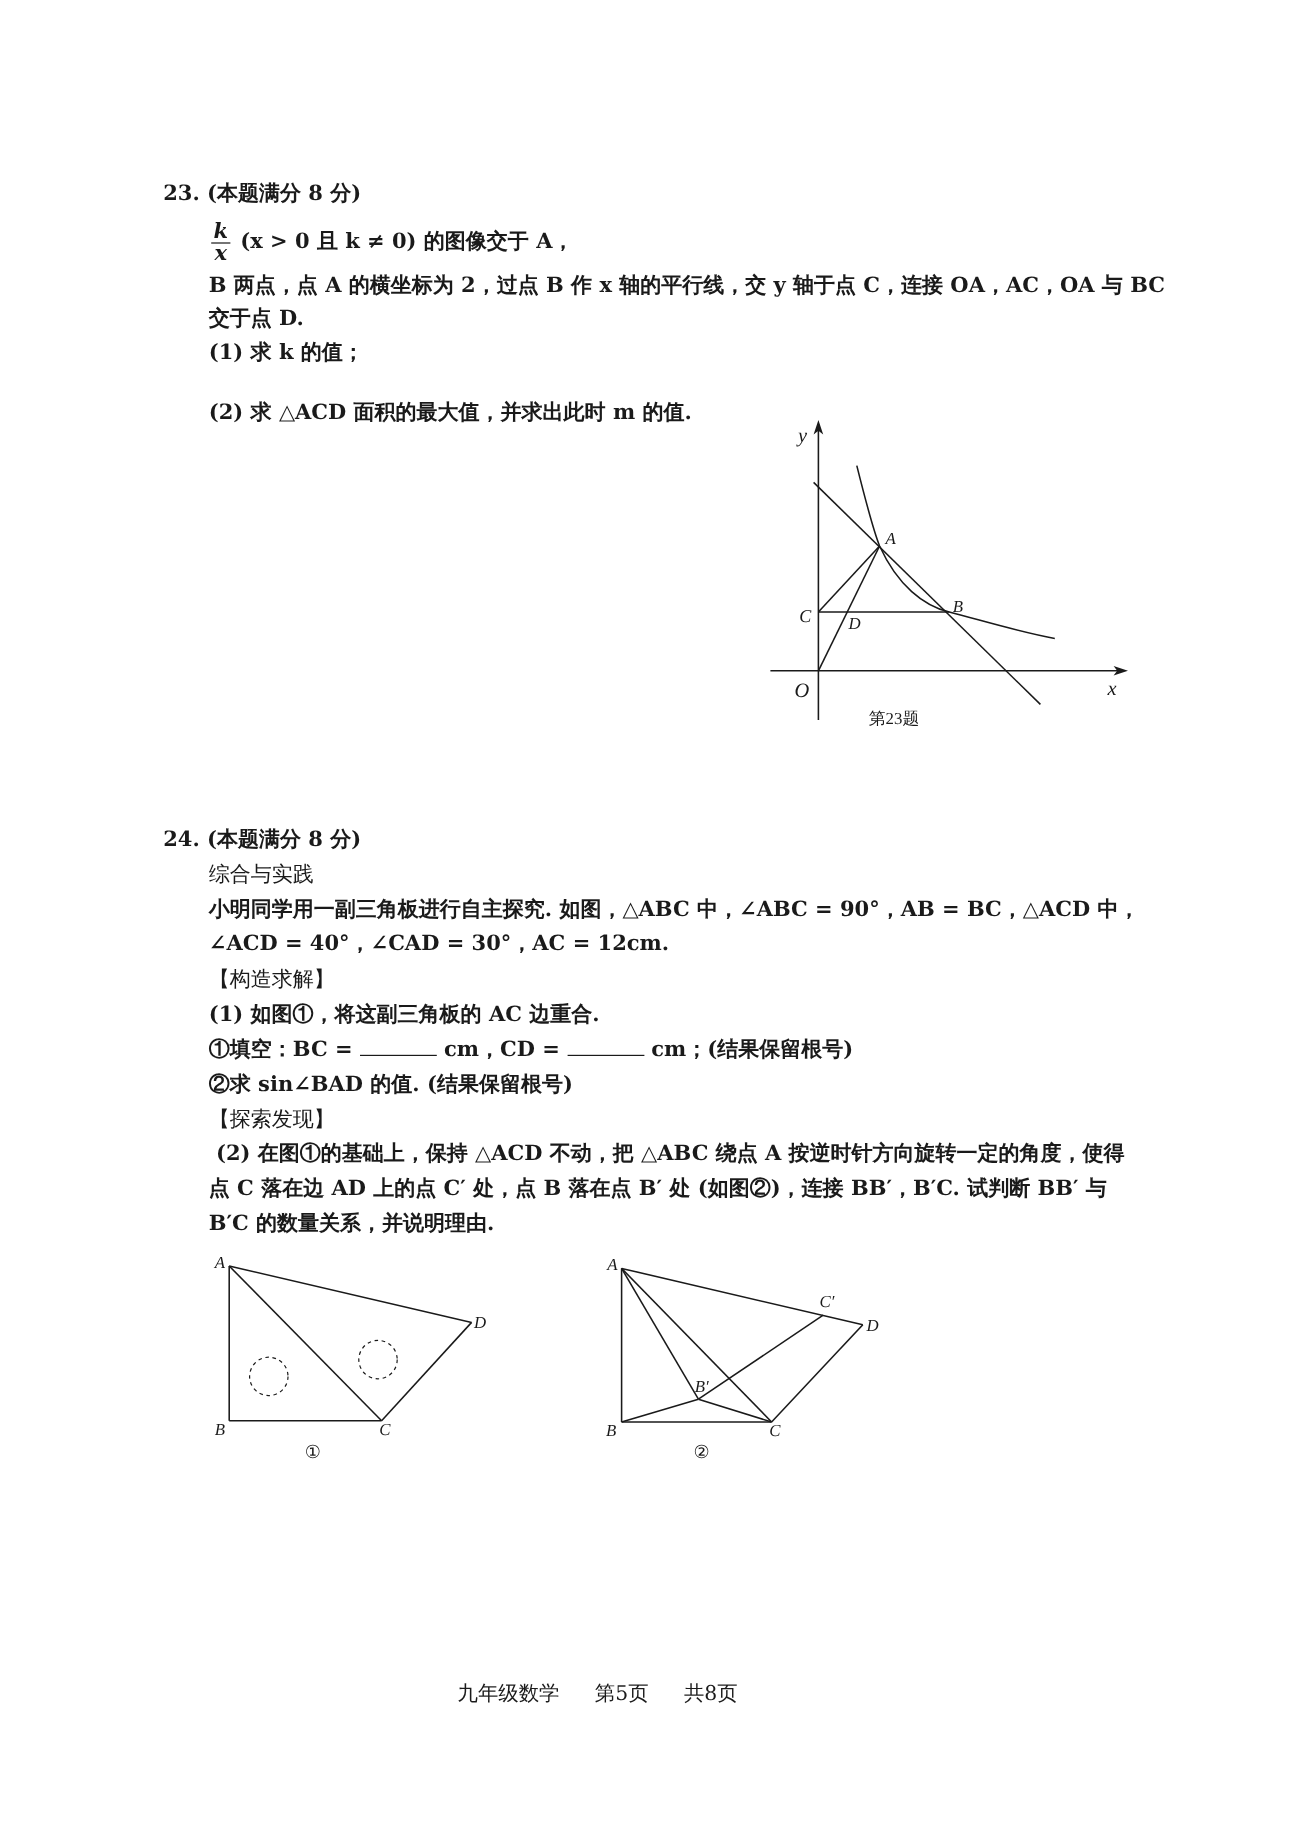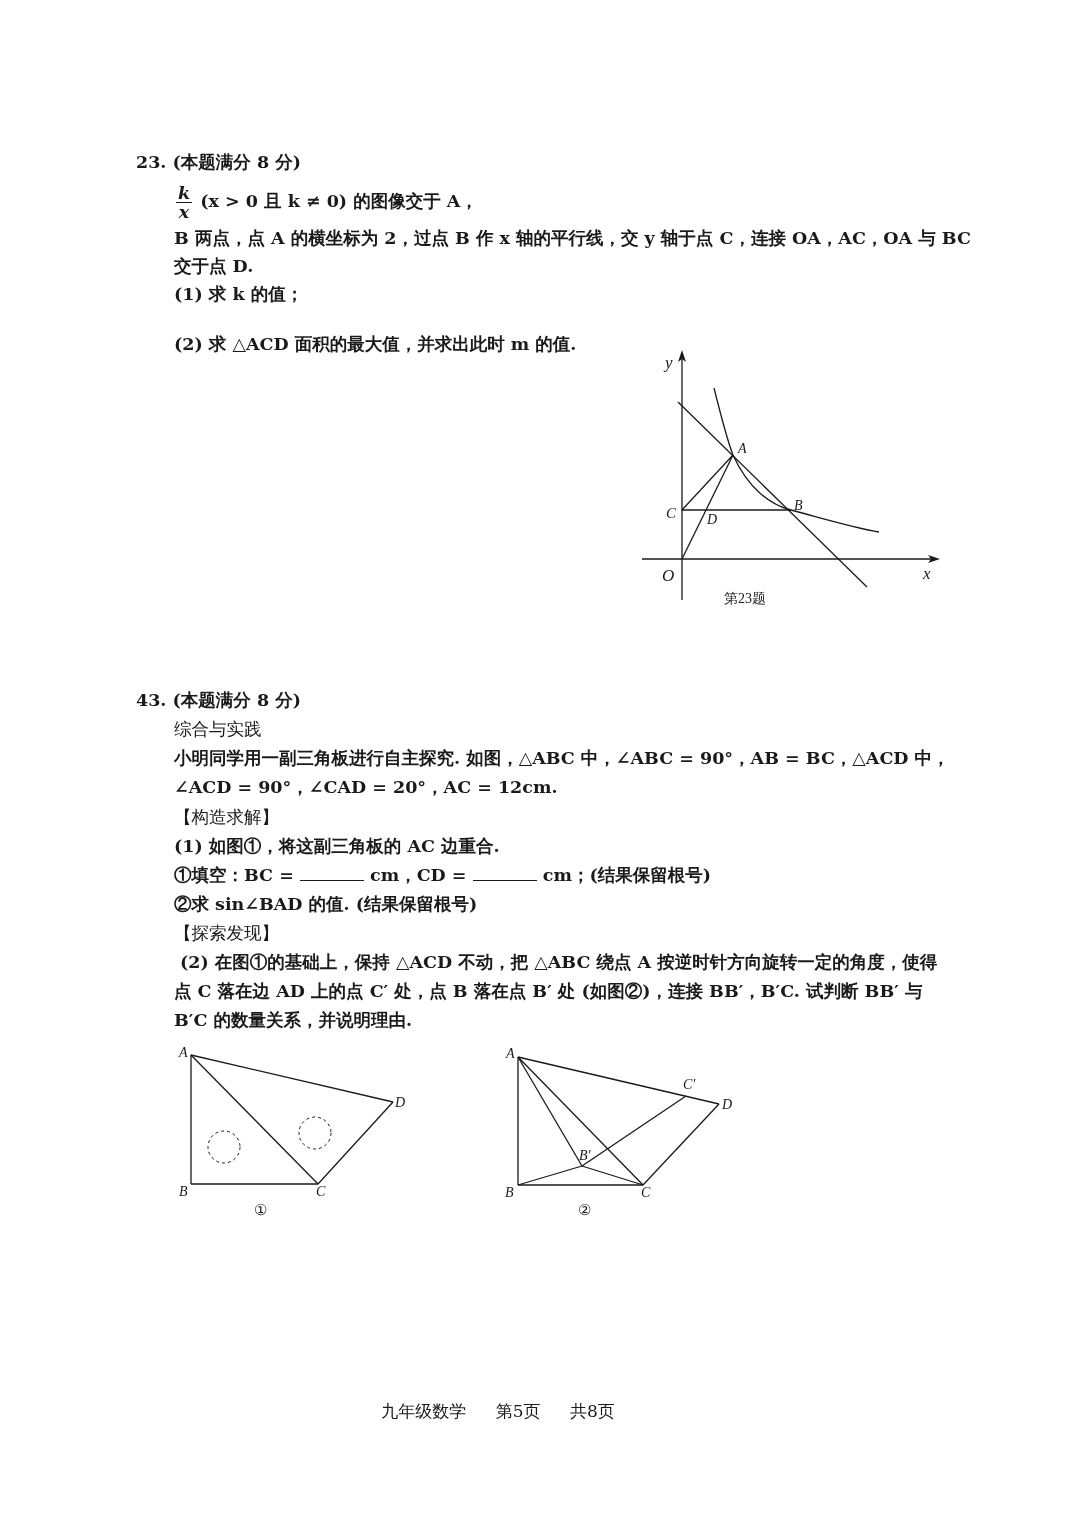--- a/index.html
+++ b/index.html
@@ -63,26 +63,26 @@
   <text x="923" y="579" font-size="17">x</text>
   <text x="662" y="581" font-size="17">O</text>
   <text x="738" y="453" font-size="14">A</text>
   <text x="794" y="510" font-size="14">B</text>
   <text x="666" y="518" font-size="15">C</text>
   <text x="707" y="524" font-size="14">D</text>
   <text x="724" y="603" font-size="14" font-style="normal" style="font-style:normal">第23题</text>
 </svg>
 
 <div class="line" style="top:688px;left:136px;">
-  <span>43.</span>
+  <span>24.</span>
   <span>(本题满分 8 分)</span>
 </div>
 <div class="line bold" style="top:717px;left:174px;">综合与实践</div>
 <div class="line" style="top:746px;left:174px;">小明同学用一副三角板进行自主探究. 如图，△ABC 中，∠ABC = 90°，AB = BC，△ACD 中，</div>
-<div class="line" style="top:775px;left:174px;">∠ACD = 90°，∠CAD = 20°，AC = 12cm.</div>
+<div class="line" style="top:775px;left:174px;">∠ACD = 40°，∠CAD = 30°，AC = 12cm.</div>
 <div class="line bold" style="top:805px;left:174px;">【构造求解】</div>
 <div class="line" style="top:834px;left:174px;text-align:right;">(1) 如图①，将这副三角板的 AC 边重合.</div>
 <div class="line" style="top:863px;left:174px;">
   <span>①填空：BC =</span>
   <span class="blank"></span>
   <span>cm，CD =</span>
   <span class="blank"></span>
   <span>cm；(结果保留根号)</span>
 </div>
 <div class="line" style="top:892px;left:174px;">②求 sin∠BAD 的值. (结果保留根号)</div>

